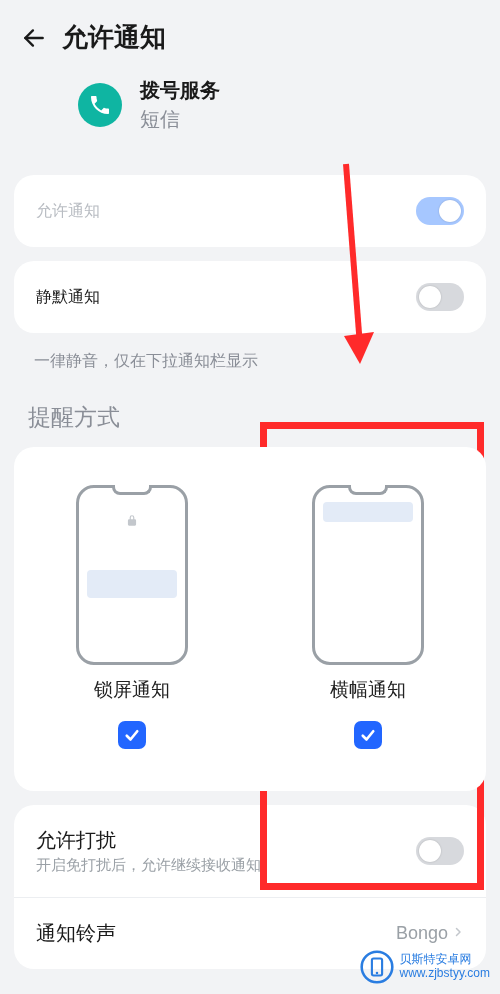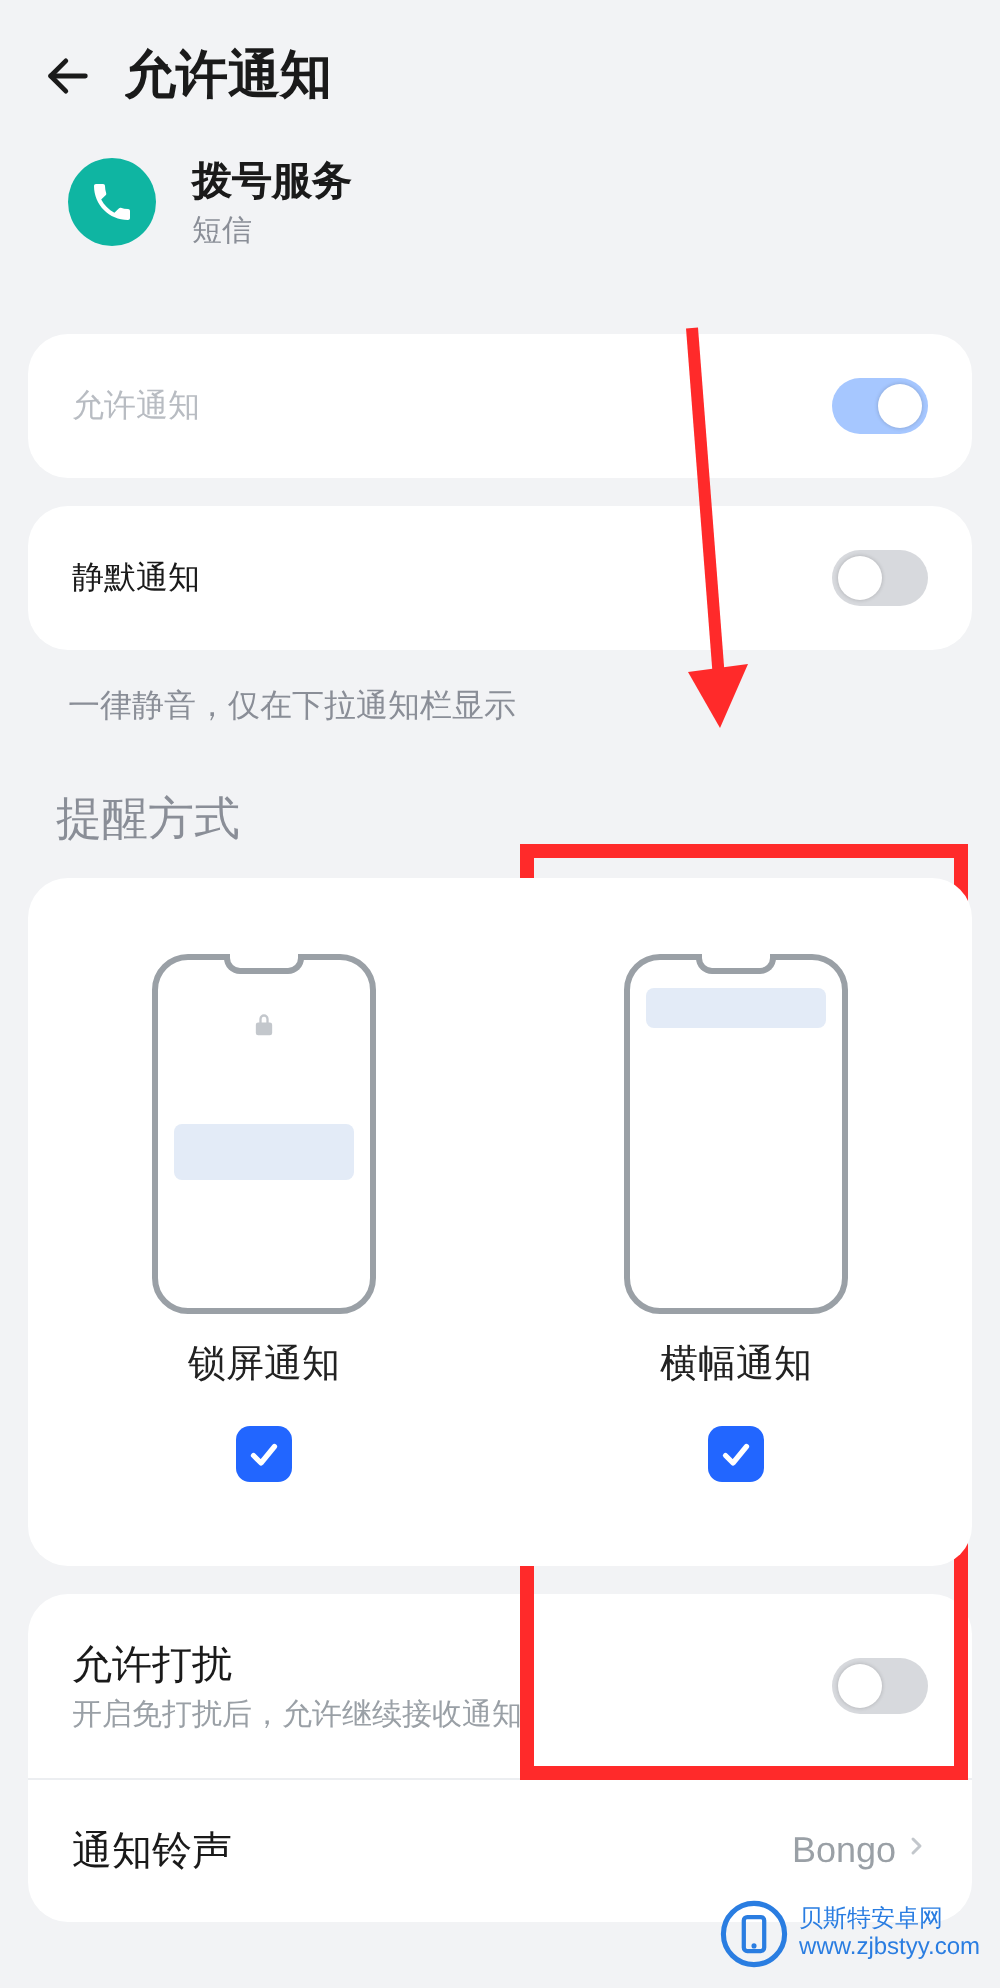--- a/index.html
+++ b/index.html
@@ -3,25 +3,25 @@
 <meta charset="utf-8">
 <style>
   * { box-sizing: border-box; margin: 0; padding: 0; }
   html, body { width: 500px; height: 994px; font-family: -apple-system, "Helvetica Neue", Arial, sans-serif; background: #f2f3f5; color: #1a1a1a; }
   body { position: relative; overflow: hidden; }
 
   .header { display: flex; align-items: center; padding: 20px 18px 14px; }
   .back-btn { width: 32px; height: 32px; display: flex; align-items: center; justify-content: center; cursor: pointer; }
   .header-title { font-size: 26px; font-weight: 600; margin-left: 12px; }
 
-  .app-row { display: flex; align-items: center; padding: 8px 18px 20px 34px; }
+  .app-row { display: flex; align-items: center; padding: 8px 18px 20px 78px; }
   .app-icon { width: 44px; height: 44px; border-radius: 50%; background: #0fb5a2; display: flex; align-items: center; justify-content: center; }
   .app-text { margin-left: 18px; }
   .app-name { font-size: 20px; font-weight: 600; }
-  .app-sub { font-size: 15px; color: #8a8e97; margin-top: 2px; }
+  .app-sub { font-size: 20px; color: #8a8e97; margin-top: 2px; }
 
   .gap { height: 22px; }
 
   .card { background: #fff; margin: 0 14px; border-radius: 20px; }
   .row { padding: 22px 22px; display: flex; align-items: center; justify-content: space-between; }
   .row-title { font-size: 16px; }
   .row-disabled .row-title { color: #b8bcc2; }
 
   .toggle { width: 48px; height: 28px; border-radius: 14px; background: #d7d9dd; position: relative; cursor: pointer; }
   .toggle .knob { position: absolute; width: 22px; height: 22px; border-radius: 50%; background: #fff; top: 3px; left: 3px; transition: none; box-shadow: 0 0 2px rgba(0,0,0,0.2); }

